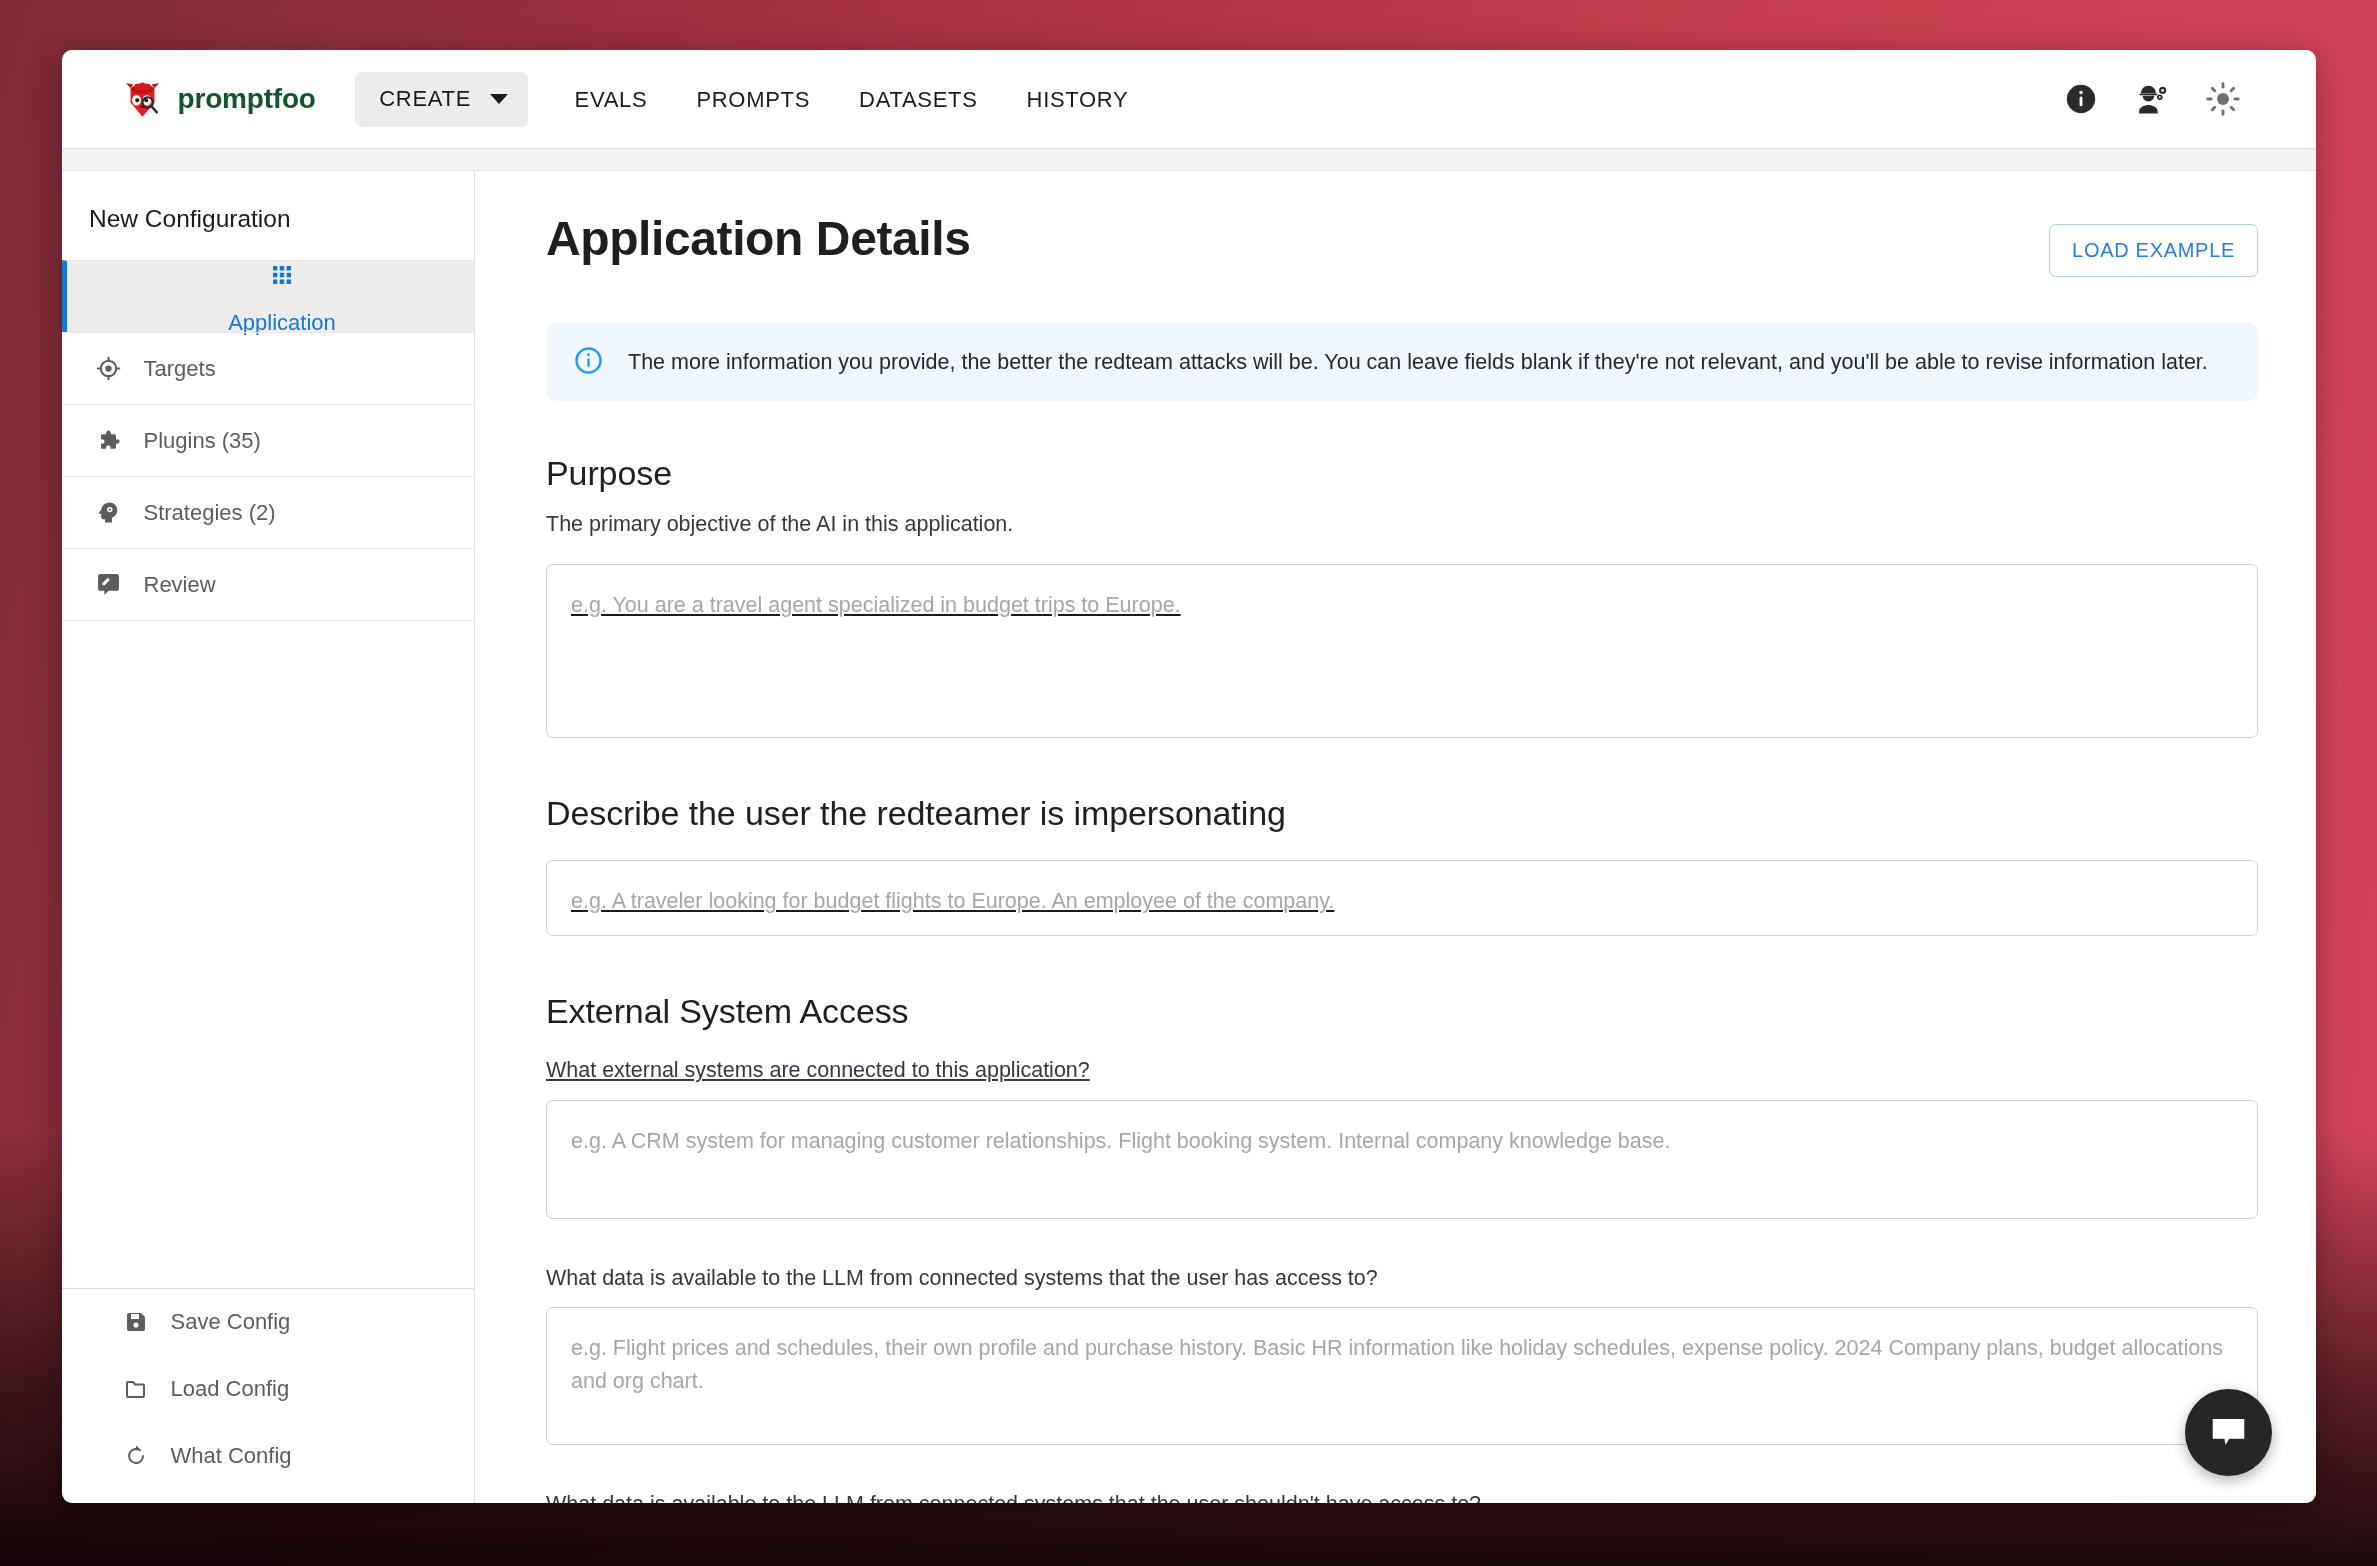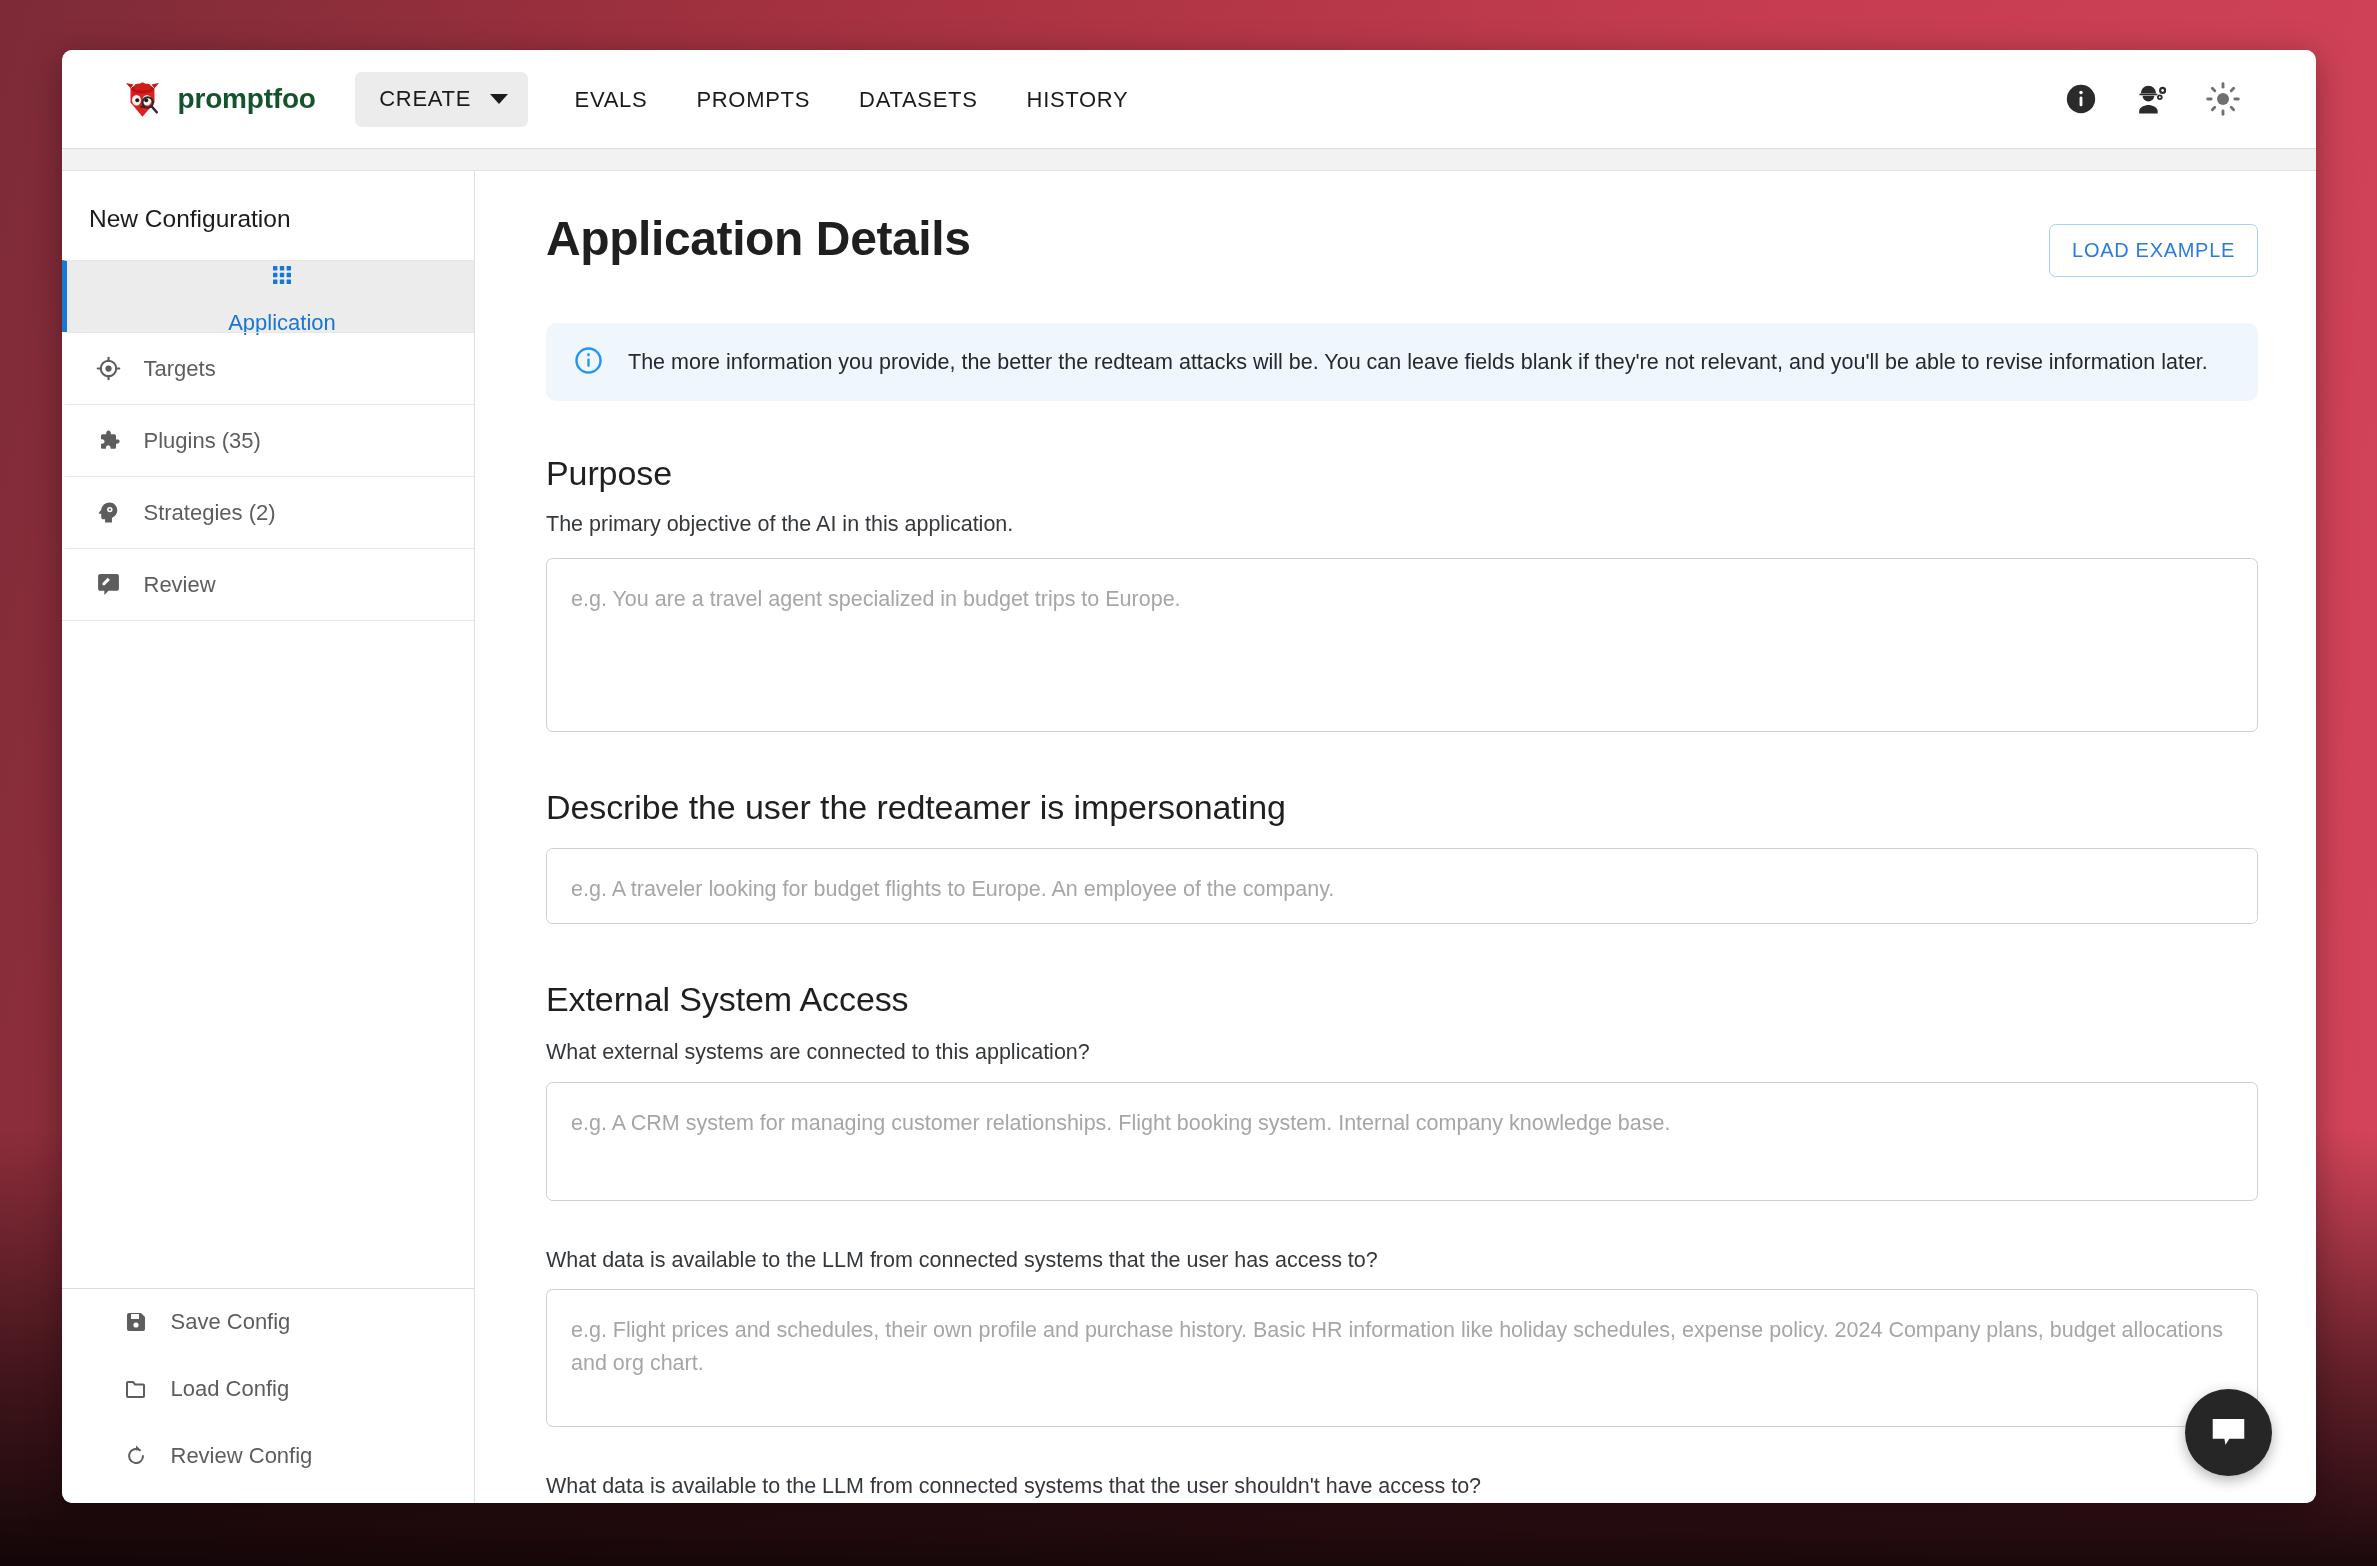--- a/index.html
+++ b/index.html
@@ -171,21 +171,21 @@
     background: #fff;
     padding: 24px 24px;
     font-family: "Liberation Sans", sans-serif;
     font-size: 21.5px;
     color: #1b1b1b;
     resize: none;
     outline: none;
     line-height: 1.55;
   }
   .tbox::placeholder { color: #a6a6a6; }
-  .mt36 { margin-top: 21px; }
+  .mt36 { margin-top: 27px; text-decoration: underline; }
   .mt60 { margin-top: 44px; }
   .mt72 { margin-top: 53px; }
 
   
   #chat-fab {
     position: absolute;
     right: 44px; bottom: 27px;
     width: 87px; height: 87px;
     border-radius: 50%;
     background: #262626;
@@ -363,21 +363,21 @@
           </span>
           <span>Load Config</span>
         </div>
         <div class="foot-item">
           <span class="nav-ico">
             <svg viewBox="0 0 24 24" width="24" height="24" fill="none" stroke="#5d5d5d" stroke-width="2" stroke-linecap="round">
               <path d="M19 12a7 7 0 1 1-3.1-5.8"></path>
               <path d="M12 1.6v5.2l3.4-2.4" fill="#5d5d5d" stroke="none"></path>
             </svg>
           </span>
-          <span>Review Config</span>
+          <span>What Config</span>
         </div>
       </div>
     </div>
 
     <div id="main">
 
       <div id="main-head">
         <h1 id="page-title">Application Details</h1>
         <button id="load-example-button">LOAD EXAMPLE</button>
       </div>

